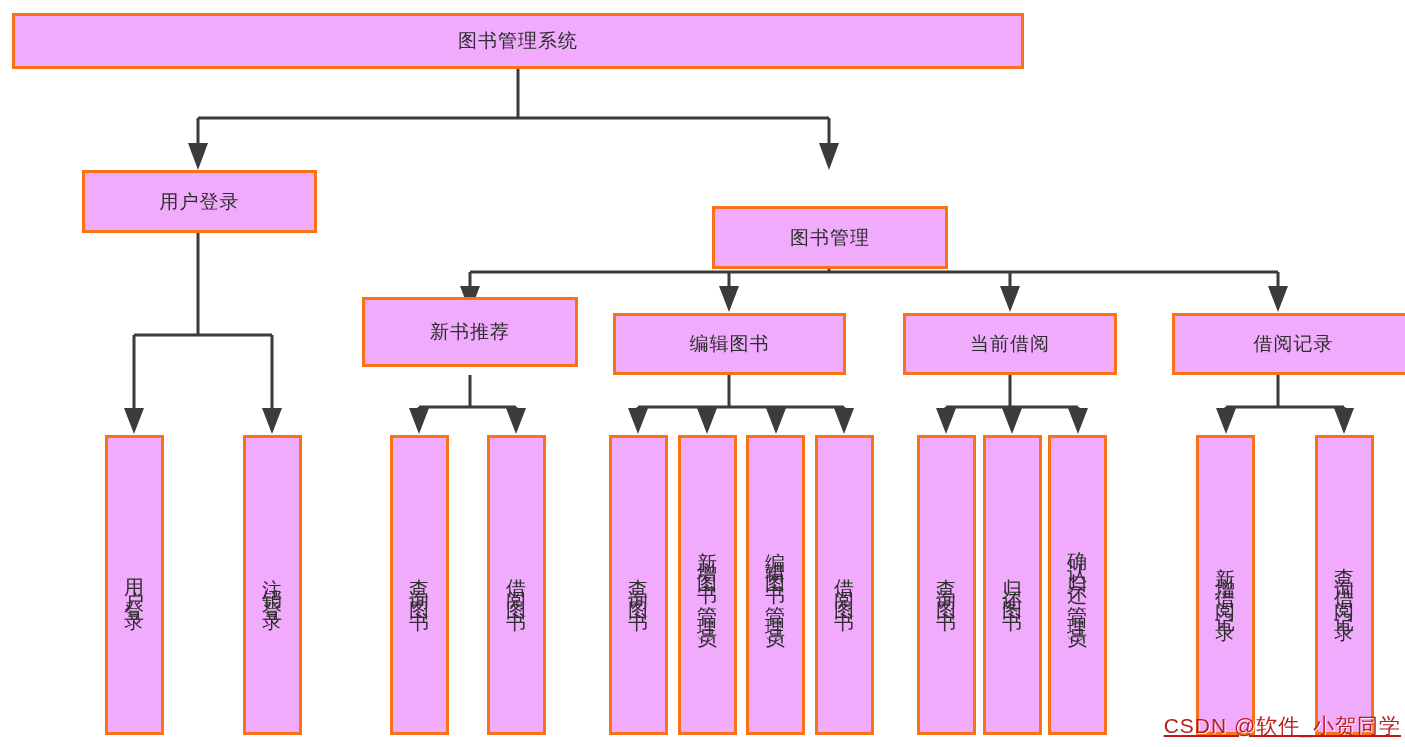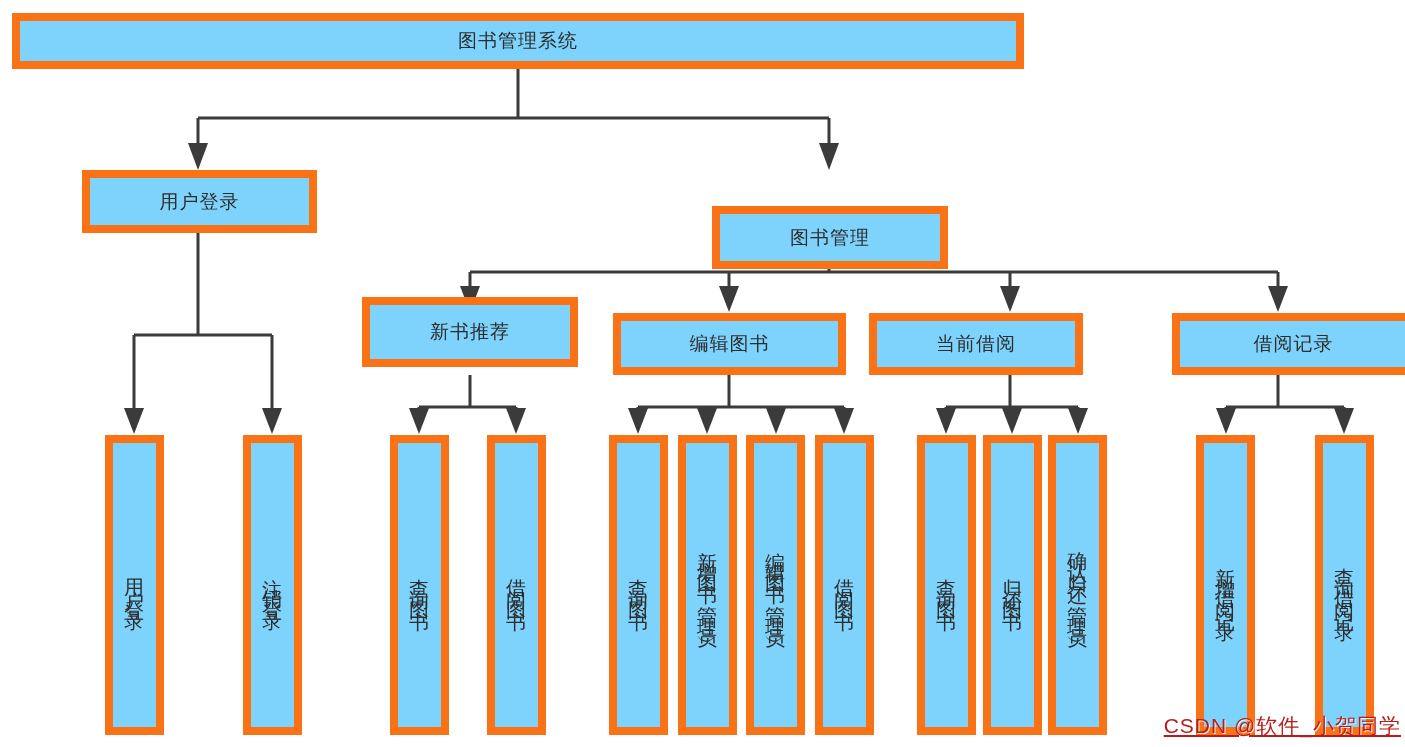--- a/index.html
+++ b/index.html
@@ -14,38 +14,38 @@
   }
   svg.wires {
     position: absolute;
     left: 0; top: 0;
     width: 1405px; height: 747px;
     z-index: 0;
   }
   .box {
     position: absolute;
     box-sizing: border-box;
-    border: 8px solid #f97316;
-    background: #7dd3fc;
+    border: 3px solid #f97316;
+    background: #f0abfc;
     display: flex;
     align-items: center;
     justify-content: center;
     z-index: 1;
   }
   .hbox {
     font-size: 19px;
     letter-spacing: 1px;
     font-weight: 400;
   }
   .root  { left: 12px;  top: 13px;  width: 1012px; height: 56px; }
   .lv2a  { left: 82px;  top: 170px; width: 235px;  height: 63px; }
   .lv2b  { left: 712px; top: 170px; width: 236px;  height: 63px; margin-top: 36px; }
   .lv3a  { left: 362px; top: 297px; width: 216px;  height: 70px; }
   .lv3b  { left: 613px; top: 313px; width: 233px;  height: 62px; }
-  .lv3c  { left: 869px; top: 313px; width: 214px;  height: 62px; }
+  .lv3c  { left: 903px; top: 313px; width: 214px;  height: 62px; }
   .lv3d  { left: 1172px;top: 313px; width: 243px;  height: 62px; }
   .vbox {
     top: 435px;
     width: 59px;
     height: 300px;
   }
   .vbox span {
     writing-mode: vertical-rl;
     text-orientation: mixed;
     font-size: 20px;

